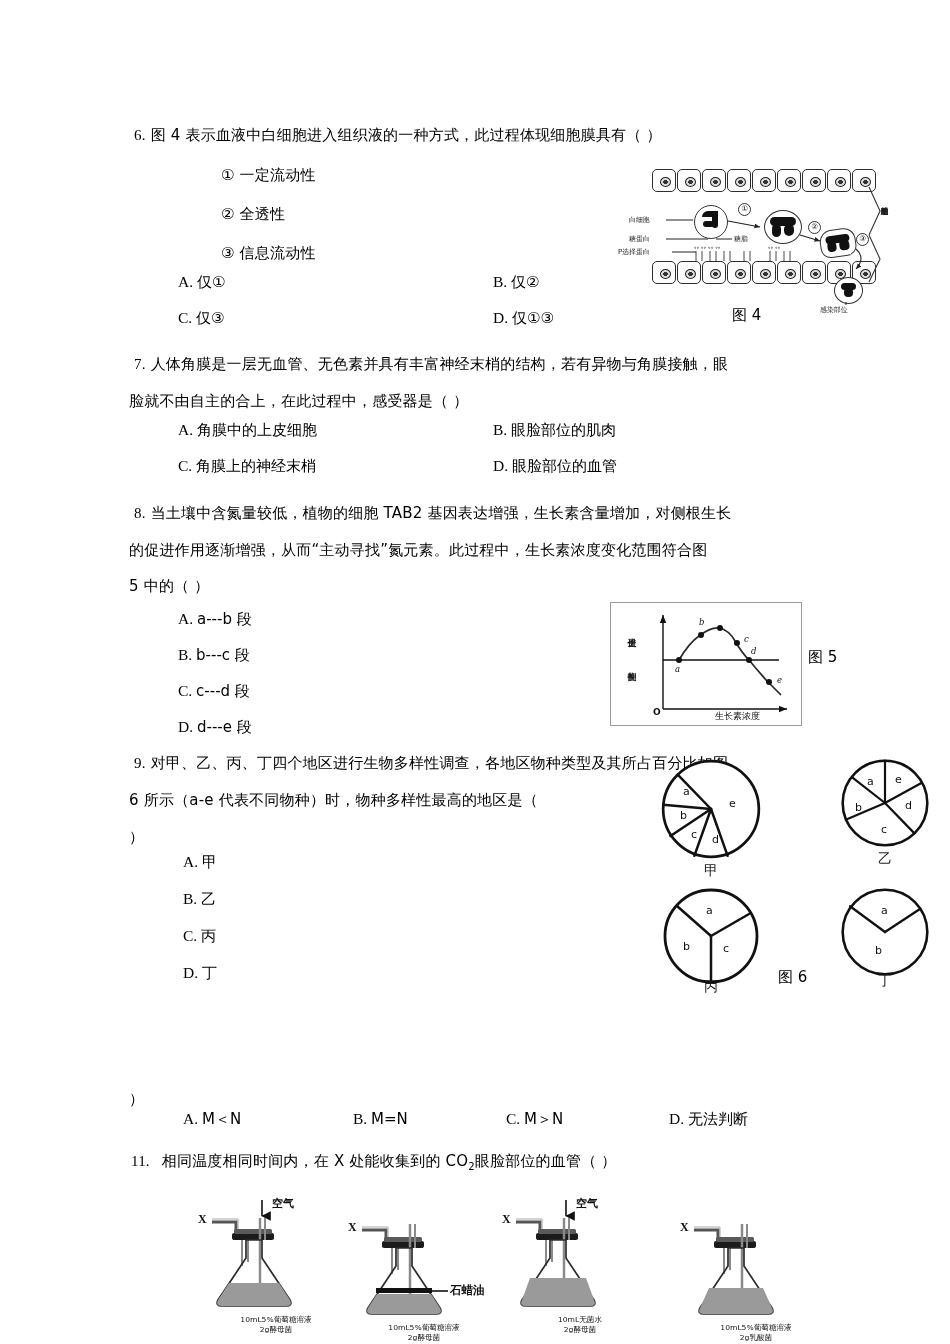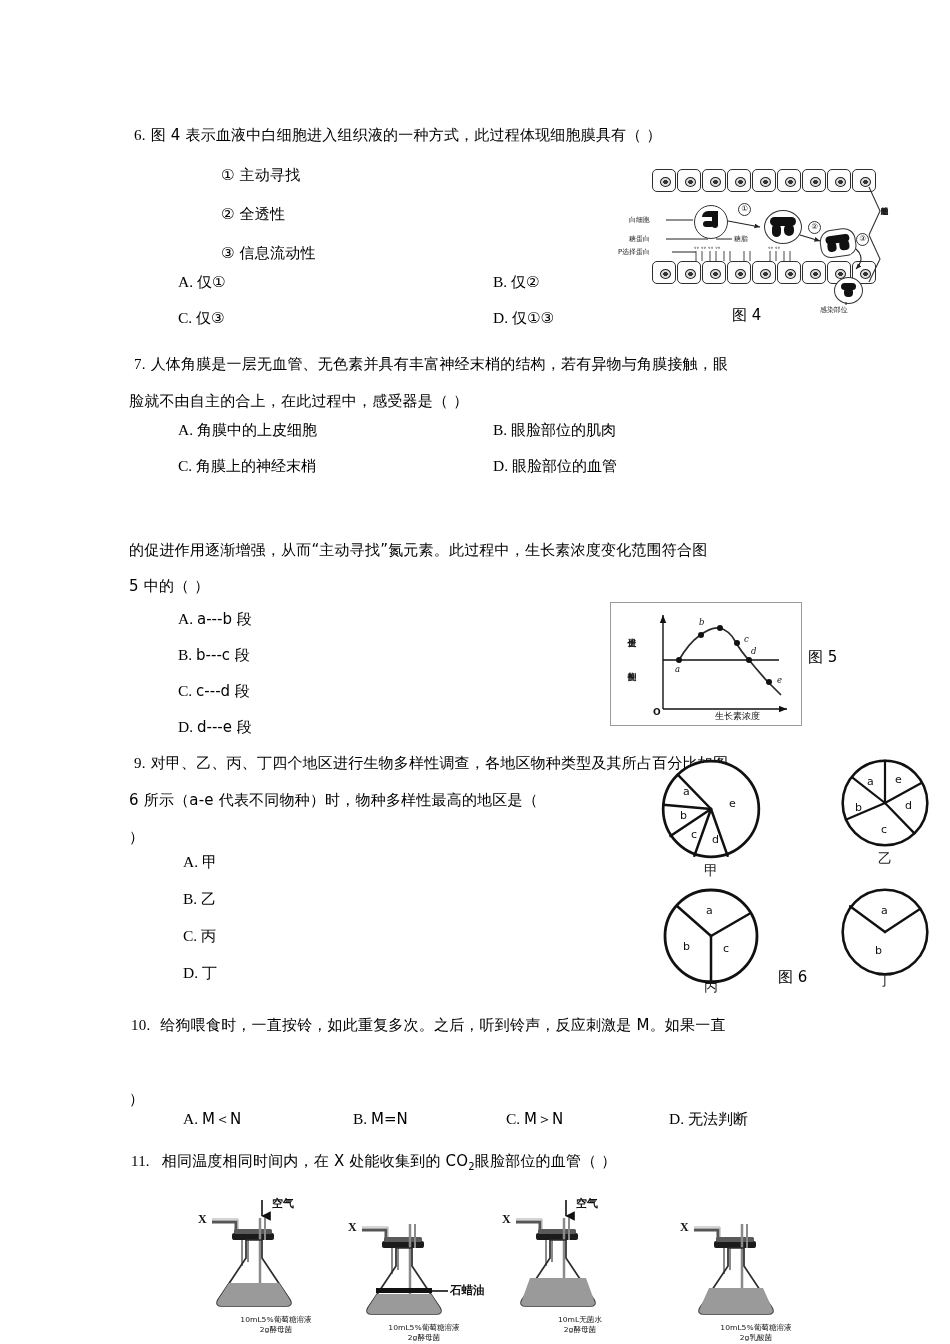--- a/index.html
+++ b/index.html
@@ -187,21 +187,21 @@
 </head>
 <body>
 
 <div class="page">
 
   <div class="q cn" style="left:118px; top:116px;">
     <span class="qnum">6.</span>
     <span>图 4 表示血液中白细胞进入组织液的一种方式，此过程体现细胞膜具有（ ）</span>
   </div>
 
-  <div class="q cn" style="left:205px; top:156px;">① 主动寻找</div>
+  <div class="q cn" style="left:205px; top:156px;">① 一定流动性</div>
   <div class="q cn" style="left:205px; top:195px;">② 全透性</div>
   <div class="q cn" style="left:205px; top:234px;">③ 信息流动性</div>
 
   <div class="opt" style="left:162px; top:273px;">
     <span class="lab">A.</span>
     <span class="cn">仅①</span>
   </div>
   <div class="opt" style="left:477px; top:273px;">
     <span class="lab">B.</span>
     <span class="cn">仅②</span>
@@ -321,20 +321,24 @@
   </div>
   <div class="opt" style="left:162px; top:457px;">
     <span class="lab">C.</span>
     <span class="cn">角膜上的神经末梢</span>
   </div>
   <div class="opt" style="left:477px; top:457px;">
     <span class="lab">D.</span>
     <span class="cn">眼脸部位的血管</span>
   </div>
 
+  <div class="q cn" style="left:118px; top:494px;">
+    <span class="qnum">8.</span>
+    <span>当土壤中含氮量较低，植物的细胞 TAB2 基因表达增强，生长素含量增加，对侧根生长</span>
+  </div>
   <div class="q cn" style="left:113px; top:531px;">的促进作用逐渐增强，从而“主动寻找”氮元素。此过程中，生长素浓度变化范围符合图</div>
   <div class="q cn" style="left:113px; top:567px;">5 中的（ ）</div>
 
   <div class="opt" style="left:162px; top:610px;">
     <span class="lab">A.</span>
     <span class="cn">a---b 段</span>
   </div>
   <div class="opt" style="left:162px; top:646px;">
     <span class="lab">B.</span>
     <span class="cn">b---c 段</span>
@@ -471,24 +475,20 @@
       <g stroke="#111" stroke-width="2.5" stroke-linecap="round">
         <line x1="50" y1="50" x2="12" y2="22"></line>
         <line x1="50" y1="50" x2="88" y2="25"></line>
       </g>
     </svg>
     <div class="slicelab" style="left:42px; top:18px;">a</div>
     <div class="slicelab" style="left:36px; top:58px;">b</div>
   </div>
   <div class="pielab" style="left:823px; top:972px; width:92px;">丁</div>
 
-  <div class="q cn" style="left:115px; top:1006px;">
-    <span class="qnum">10.</span>
-    <span style="margin-left:5px;">给狗喂食时，一直按铃，如此重复多次。之后，听到铃声，反应刺激是 M。如果一直</span>
-  </div>
   <div class="q cn" style="left:113px; top:1080px;">）</div>
 
   <div class="opt" style="left:167px; top:1110px;">
     <span class="lab">A.</span>
     <span class="cn">M＜N</span>
   </div>
   <div class="opt" style="left:337px; top:1110px;">
     <span class="lab">B.</span>
     <span class="cn">M=N</span>
   </div>

